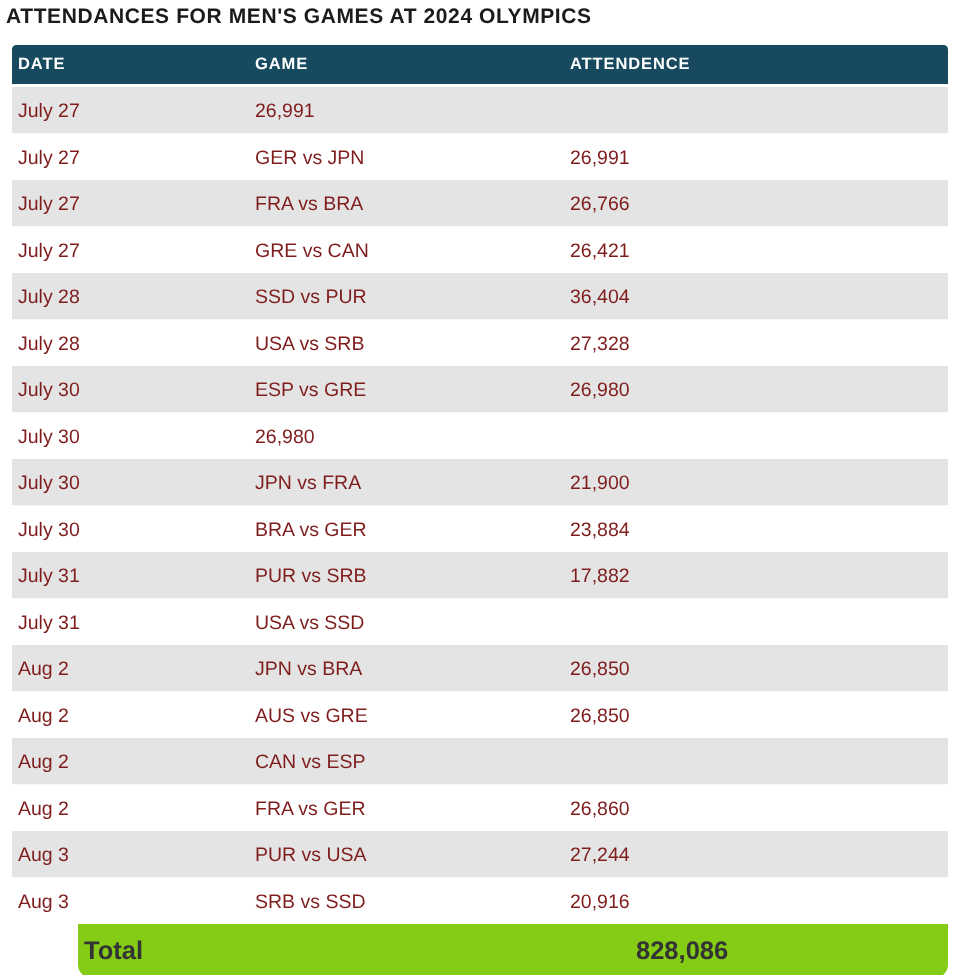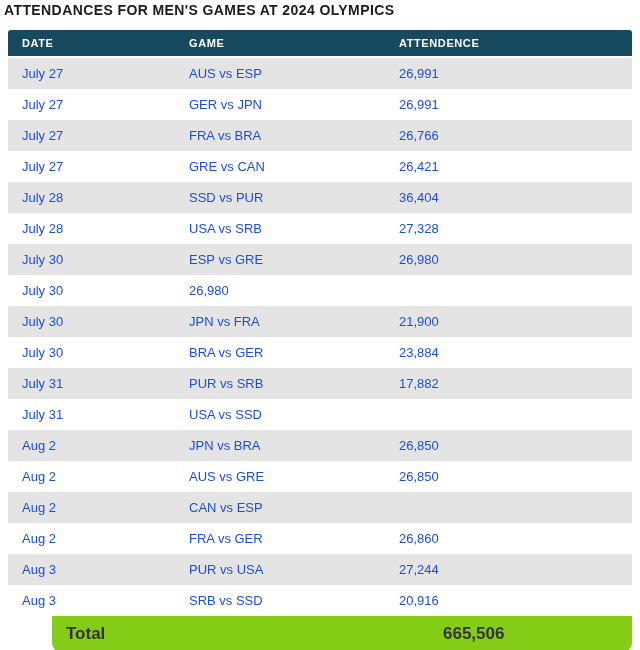--- a/index.html
+++ b/index.html
@@ -34,58 +34,57 @@
     font-weight: 700;
     letter-spacing: 0.6px;
     border-radius: 3px 3px 0 0;
     margin-bottom: 2px;
   }
   .row {
     display: flex;
     align-items: center;
     height: 31px;
     font-size: 13px;
-    color: #1d4ed8;
+    color: #7f1d1d;
     background: #ffffff;
   }
   .row.alt {
     background: #e4e4e4;
   }
   .total-row {
     display: flex;
     align-items: center;
     height: 36px;
     font-size: 17px;
     font-weight: 700;
     color: #333333;
     background: #84cc16;
     border-radius: 0 0 9px 9px;
     margin-left: 44px;
   }
   .cell { box-sizing: border-box; white-space: nowrap; overflow: hidden; }
-  .col-date { width: 181px; padding-left: 14px; }
+  .col-date { width: 162px; padding-left: 4px; }
   .col-game { width: 210px; }
   .col-att  { flex: 1; }
 </style>
 </head>
 <body>
 
 <h1 class="page-title">ATTENDANCES FOR MEN'S GAMES AT 2024 OLYMPICS</h1>
 
 <div class="table-wrap">
   <div class="header-row">
     <div class="cell col-date">DATE</div>
     <div class="cell col-game">GAME</div>
     <div class="cell col-att">ATTENDENCE</div>
   </div>
 
   <div id="rows-container">
   <div class="row alt">
     <div class="cell col-date">July 27</div>
-    <div class="cell col-game">AUS vs ESP</div>
     <div class="cell col-att">26,991</div>
   </div>
 
   <div class="row">
     <div class="cell col-date">July 27</div>
     <div class="cell col-game">GER vs JPN</div>
     <div class="cell col-att">26,991</div>
   </div>
 
   <div class="row alt">
@@ -178,15 +177,15 @@
   <div class="row">
     <div class="cell col-date">Aug 3</div>
     <div class="cell col-game">SRB vs SSD</div>
     <div class="cell col-att">20,916</div>
   </div>
 </div>
 
   <div class="total-row">
     <div class="cell col-date">Total</div>
     <div class="cell col-game"></div>
-    <div class="cell col-att">665,506</div>
+    <div class="cell col-att">828,086</div>
   </div>
 </div>
 
 </body></html>

